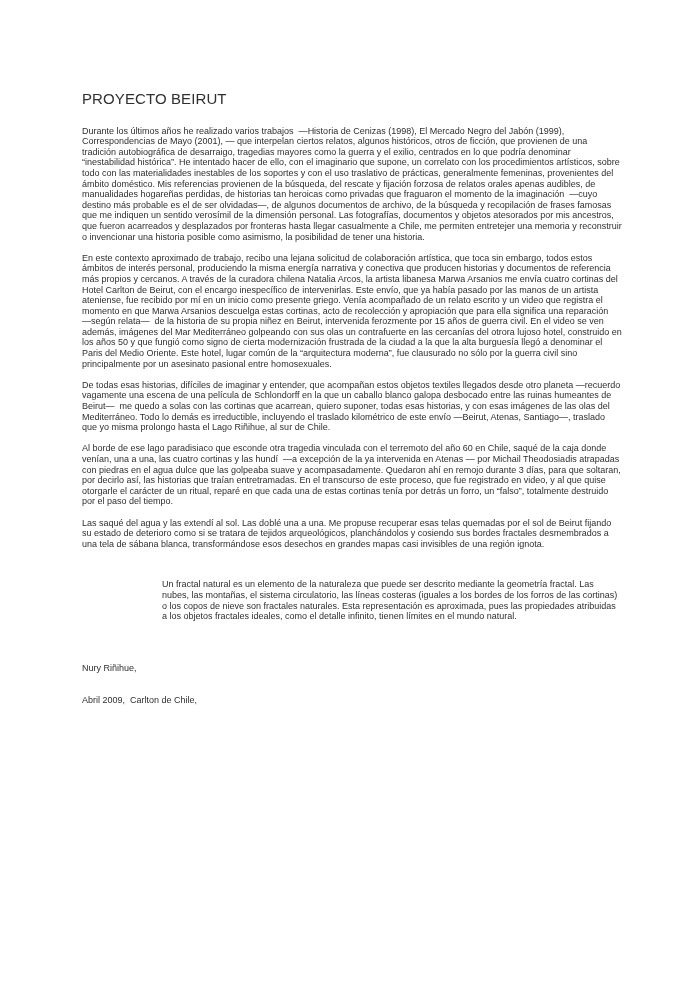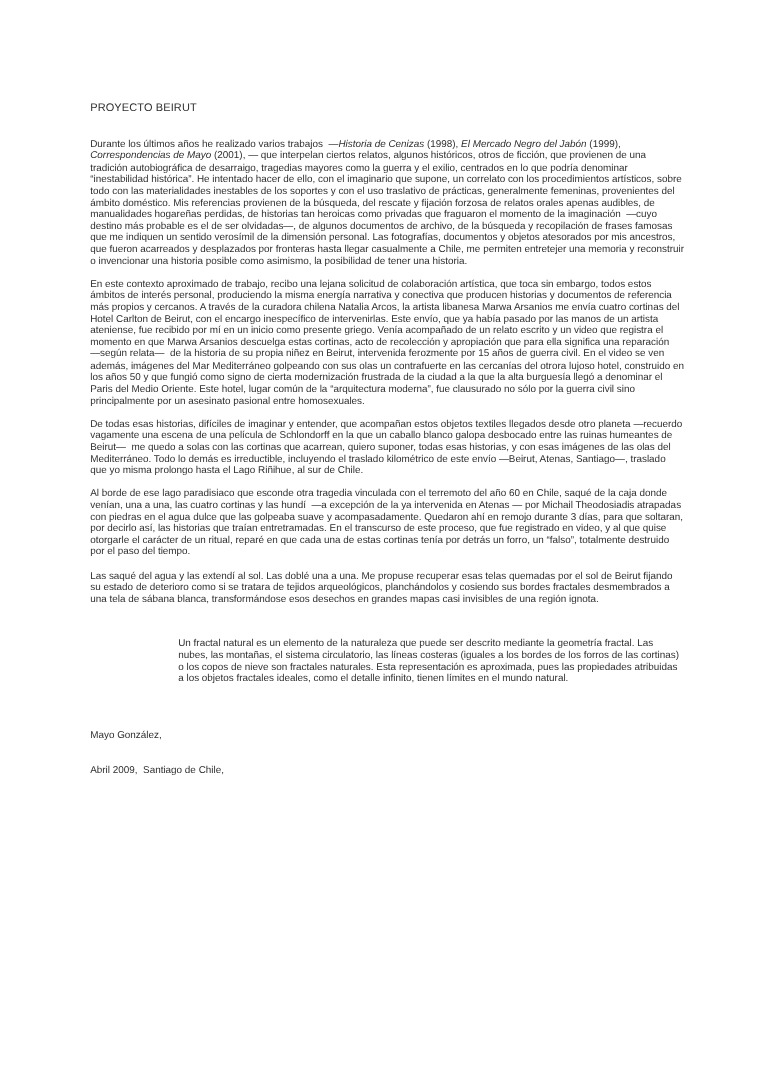--- a/index.html
+++ b/index.html
@@ -13,35 +13,35 @@
     box-sizing: border-box;
     width: 700px;
     height: 989px;
     padding: 94px 78px 0 82px;
     font-family: "Liberation Sans", sans-serif;
     font-size: 9px;
     line-height: 10.6px;
     color: #2f2f2f;
   }
   .doc-title {
-    font-size: 10px;
+    font-size: 15px;
     font-weight: normal;
     letter-spacing: 0.1px;
     margin: 0 0 21px 0;
   }
   p.para {
     margin: 0 0 10.6px 0;
     white-space: pre-wrap;
   }
   p.note {
     margin: 30px 0 10.6px 80px;
     width: 458px;
     white-space: pre-wrap;
   }
-  .i { font-style: italic; }
+  .i { }
   .b { font-weight: normal; }
   .signature {
     margin-top: 20px;
     white-space: pre-wrap;
   }
   .signature div { margin: 0; }
 </style>
 </head>
 <body>
 
@@ -55,17 +55,17 @@
 
   <p class="para"><span>De todas esas historias, difíciles de imaginar y entender, que acompañan estos objetos textiles llegados desde otro planeta —recuerdo vagamente una escena de una película de Schlondorff en la que un caballo blanco galopa desbocado entre las ruinas humeantes de Beirut—  me quedo a solas con las cortinas que acarrean, quiero suponer, todas esas historias, y con esas imágenes de las olas del Mediterráneo. Todo lo demás es irreductible, incluyendo el traslado kilométrico de este envío —Beirut, Atenas, Santiago—, traslado que yo misma prolongo hasta el Lago Riñihue, al sur de Chile.</span></p>
 
   <p class="para"><span>Al borde de ese lago paradisiaco que esconde otra tragedia vinculada con el terremoto del año 60 en Chile, saqué de la caja donde venían, una a una, las cuatro cortinas y las hundí  —a excepción de la ya intervenida en Atenas — por Michail Theodosiadis atrapadas con piedras en el agua dulce que las golpeaba suave y acompasadamente. Quedaron ahí en remojo durante 3 días, para que soltaran, por decirlo así, las historias que traían entretramadas. En el transcurso de este proceso, que fue registrado en video, y al que quise otorgarle el carácter de un ritual, reparé en que cada una de estas cortinas tenía por detrás un forro, un “falso”, totalmente destruido por el paso del tiempo.</span></p>
 
   <p class="para"><span>Las saqué del agua y las extendí al sol. Las doblé una a una. Me propuse recuperar esas telas quemadas por el sol de Beirut fijando su estado de deterioro como si se tratara de tejidos arqueológicos, planchándolos y cosiendo sus bordes fractales desmembrados a una tela de sábana blanca, transformándose esos desechos en grandes mapas casi invisibles de una región ignota.</span></p>
 
   <p class="note"><span>Un </span><span class="b">fractal natural</span><span> es un elemento de la naturaleza que puede ser descrito mediante la geometría fractal. Las nubes, las montañas, el sistema circulatorio, las líneas costeras (iguales a los bordes de los forros de las cortinas) o los copos de nieve son fractales naturales. Esta representación es aproximada, pues las propiedades atribuidas a los objetos fractales ideales, como el detalle infinito, tienen límites en el mundo natural.</span></p>
 
   <div class="signature">
-    <div>Mayo González,</div>
-    <div>Abril 2009,  Santiago de Chile,</div>
+    <div>Nury Riñihue,</div>
+    <div>Abril 2009,  Carlton de Chile,</div>
   </div>
 
 </div>
 
 </body></html>

